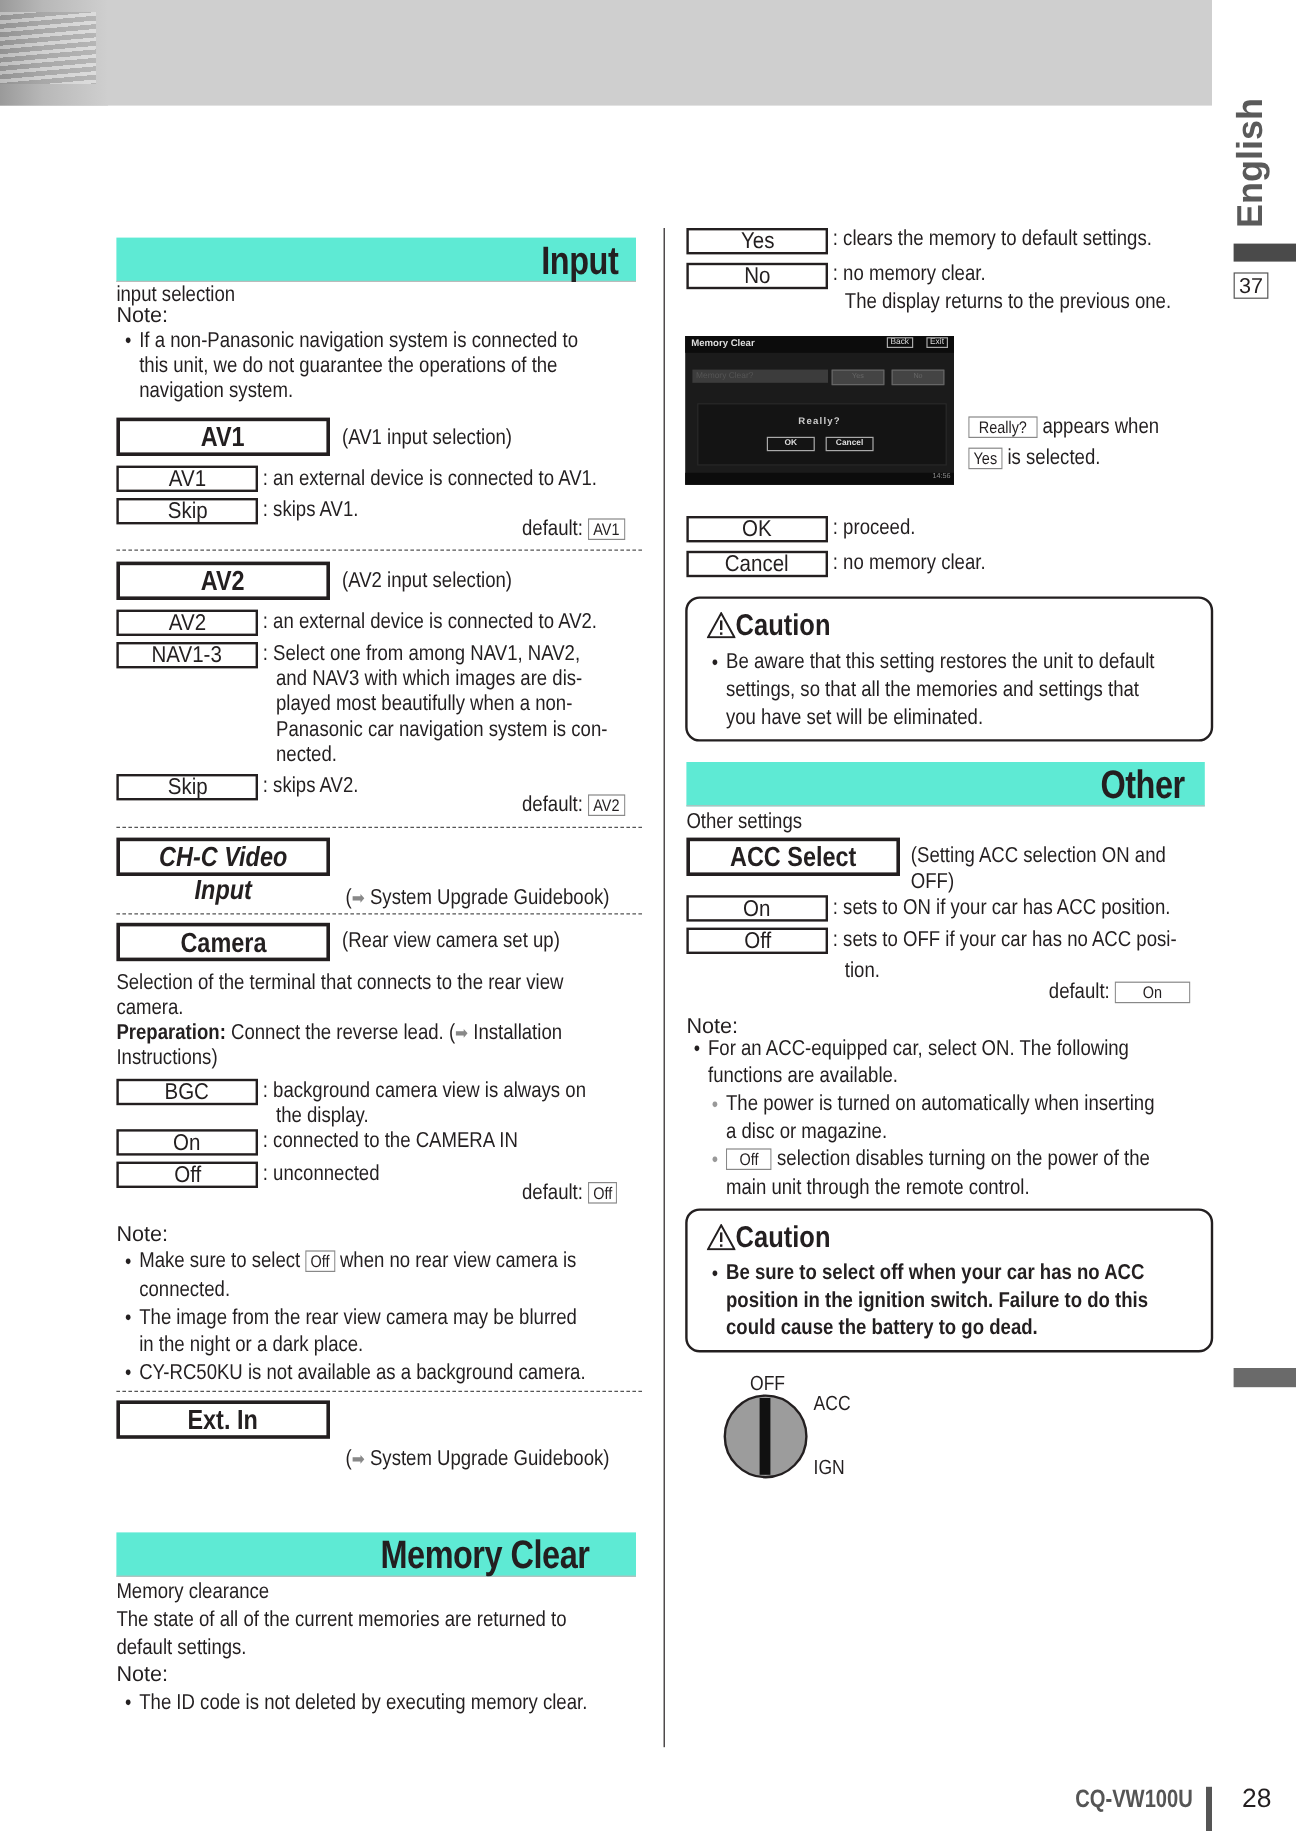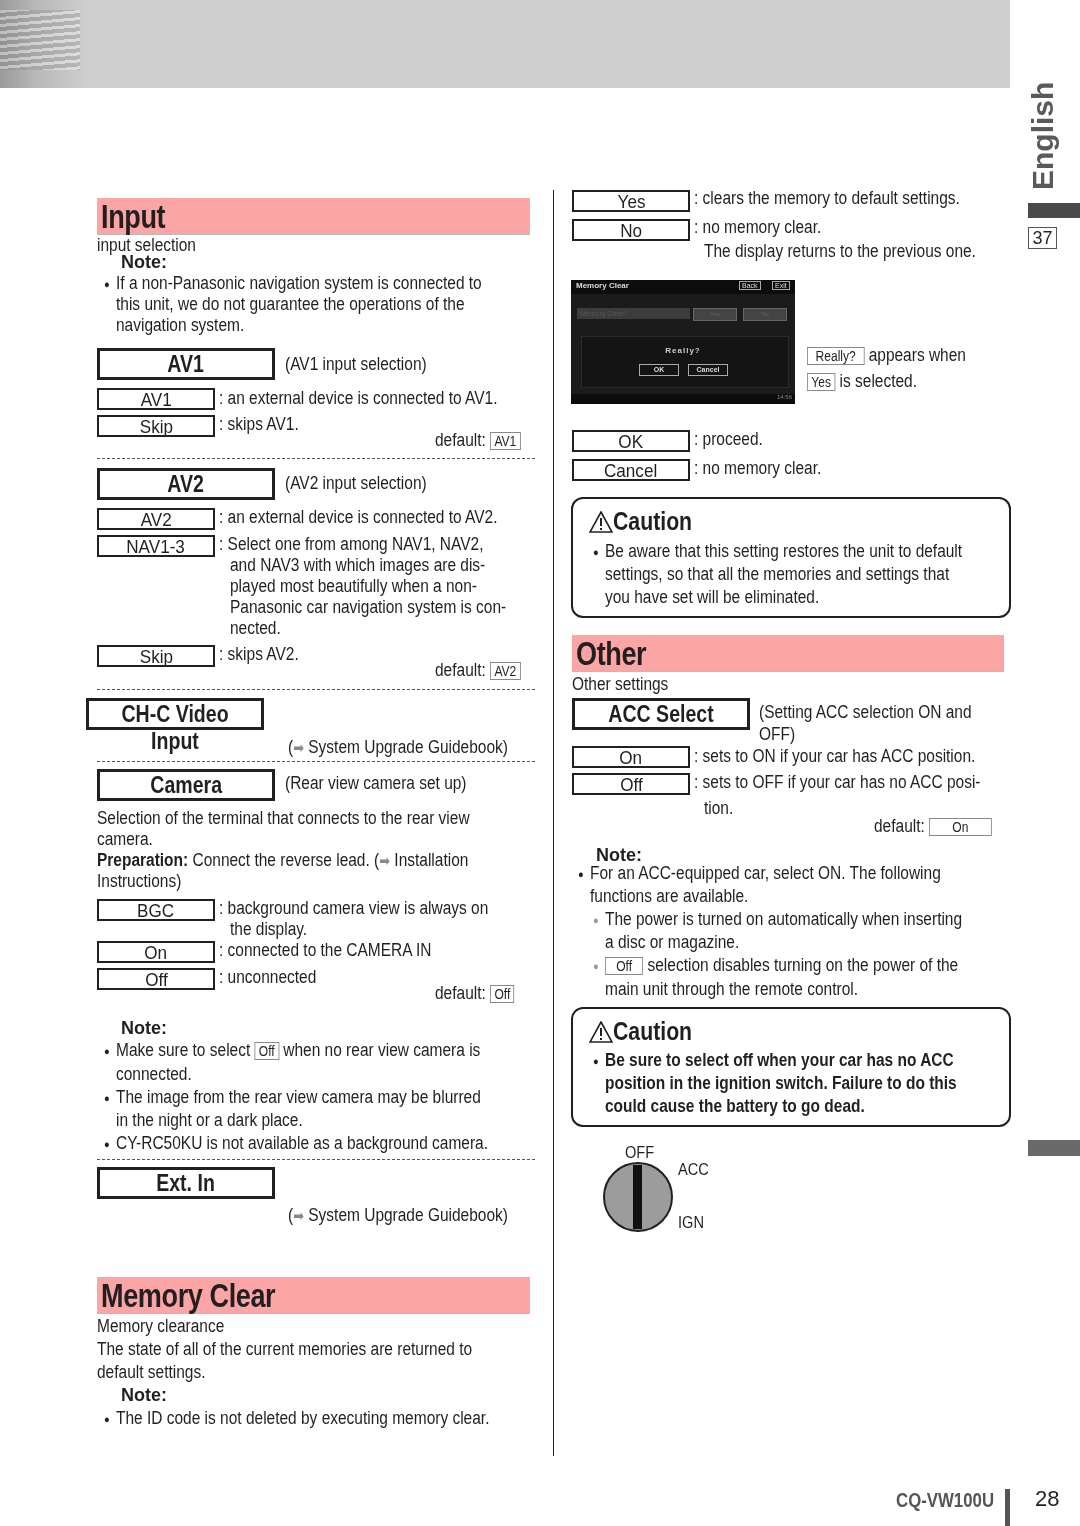--- a/index.html
+++ b/index.html
@@ -6,33 +6,33 @@
   body { width:1080px; height:1526px; position:relative; overflow:hidden;
          font-family:"Liberation Sans", sans-serif; color:#231f20; }
   .abs { position:absolute; }
   .topband { left:0; top:0; width:1010px; height:88px; background:#cfcfcf; }
   .topimg { left:0; top:0; width:90px; height:88px;
             background:linear-gradient(90deg,#9a9a9a 0%,#b8b8b8 40%,#cfcfcf 100%); }
   .topimg::before { content:""; position:absolute; left:0; top:10px; width:80px; height:60px;
             background:repeating-linear-gradient(175deg, rgba(255,255,255,0.35) 0 3px, rgba(120,120,120,0.25) 3px 7px); }
   .txt { font-size:18px; line-height:21px; transform-origin:left top; }
   .cond { transform:scaleX(0.86); transform-origin:left top; white-space:nowrap; }
-  .sechead { background:#fca5a5; height:36px; border-bottom:1px solid #bbb; }
+  .sechead { background:#5eead4; height:36px; border-bottom:1px solid #bbb;text-align:right; }
   .sechead span { font-size:33px; font-weight:bold; line-height:38px; padding-left:5px;
                   display:inline-block; transform:scaleX(0.82); transform-origin:left top; letter-spacing:-0.5px; }
   .bigbox { border:3px solid #231f20; height:26px; width:172px; text-align:center;
             font-weight:bold; font-size:23px; line-height:27px; box-sizing:content-box; }
   .bigbox span { display:inline-block; transform:scaleX(0.85); }
   .smallbox { border:2px solid #231f20; height:18px; width:114px; text-align:center;
               font-size:19px; line-height:20px; }
   .smallbox span { display:inline-block; transform:scaleX(0.9); }
   .tinybox { display:inline-block; border:1px solid #888; font-size:14px; line-height:16px;
              padding:0 4px; vertical-align:middle; }
   .dash { border-top:1px dashed #555; height:0; }
-  .note-h { font-weight:bold; font-size:18px;margin-left:24px; }
+  .note-h { font-weight:normal; font-size:18px; }
   .bul::before { content:"●"; font-size:11px; position:absolute; margin-left:-14px; margin-top:1px; }
   .caution { border:2px solid #231f20; border-radius:12px; }
   .caution-title { font-weight:bold; font-size:25px; display:inline-block; transform:scaleX(0.85); transform-origin:left top; }
   .vline { background:#231f20; width:1px; }
   .screen { background:#1b1b1b; }
   .arrow { display:inline-block; color:#888; font-size:15px; }
   .gray-bul::before { content:"●"; color:#999; font-size:11px; position:absolute; margin-left:-14px; margin-top:1px; }
 </style>
 </head>
 <body>
@@ -81,21 +81,21 @@
 <div class="abs txt cond" style="left:230px;top:597px;">Panasonic car navigation system is con-</div>
 <div class="abs txt cond" style="left:230px;top:618px;">nected.</div>
 <div class="abs smallbox" style="left:97px;top:645px;"><span>Skip</span></div>
 <div class="abs txt cond" style="left:219px;top:644px;">: skips AV2.</div>
 <div class="abs txt cond" style="left:435px;top:660px;">
   <span>default:</span>
   <span class="tinybox">AV2</span>
 </div>
 <div class="abs dash" style="left:97px;top:689px;width:438px;"></div>
 
-<div class="abs bigbox" style="left:86px;top:698px;"><span>CH-C Video Input</span></div>
+<div class="abs bigbox" style="left:97px;top:698px;font-style:italic;"><span>CH-C Video Input</span></div>
 <div class="abs txt cond" style="left:288px;top:737px;">
   <span>(</span><span class="arrow">➡</span> <span>System Upgrade Guidebook)</span>
 </div>
 <div class="abs dash" style="left:97px;top:761px;width:438px;"></div>
 
 <div class="abs bigbox" style="left:97px;top:769px;"><span>Camera</span></div>
 <div class="abs txt cond" style="left:285px;top:773px;">(Rear view camera set up)</div>
 <div class="abs txt cond" style="left:97px;top:808px;">Selection of the terminal that connects to the rear view</div>
 <div class="abs txt cond" style="left:97px;top:829px;">camera.</div>
 <div class="abs txt cond" style="left:97px;top:850px;">

